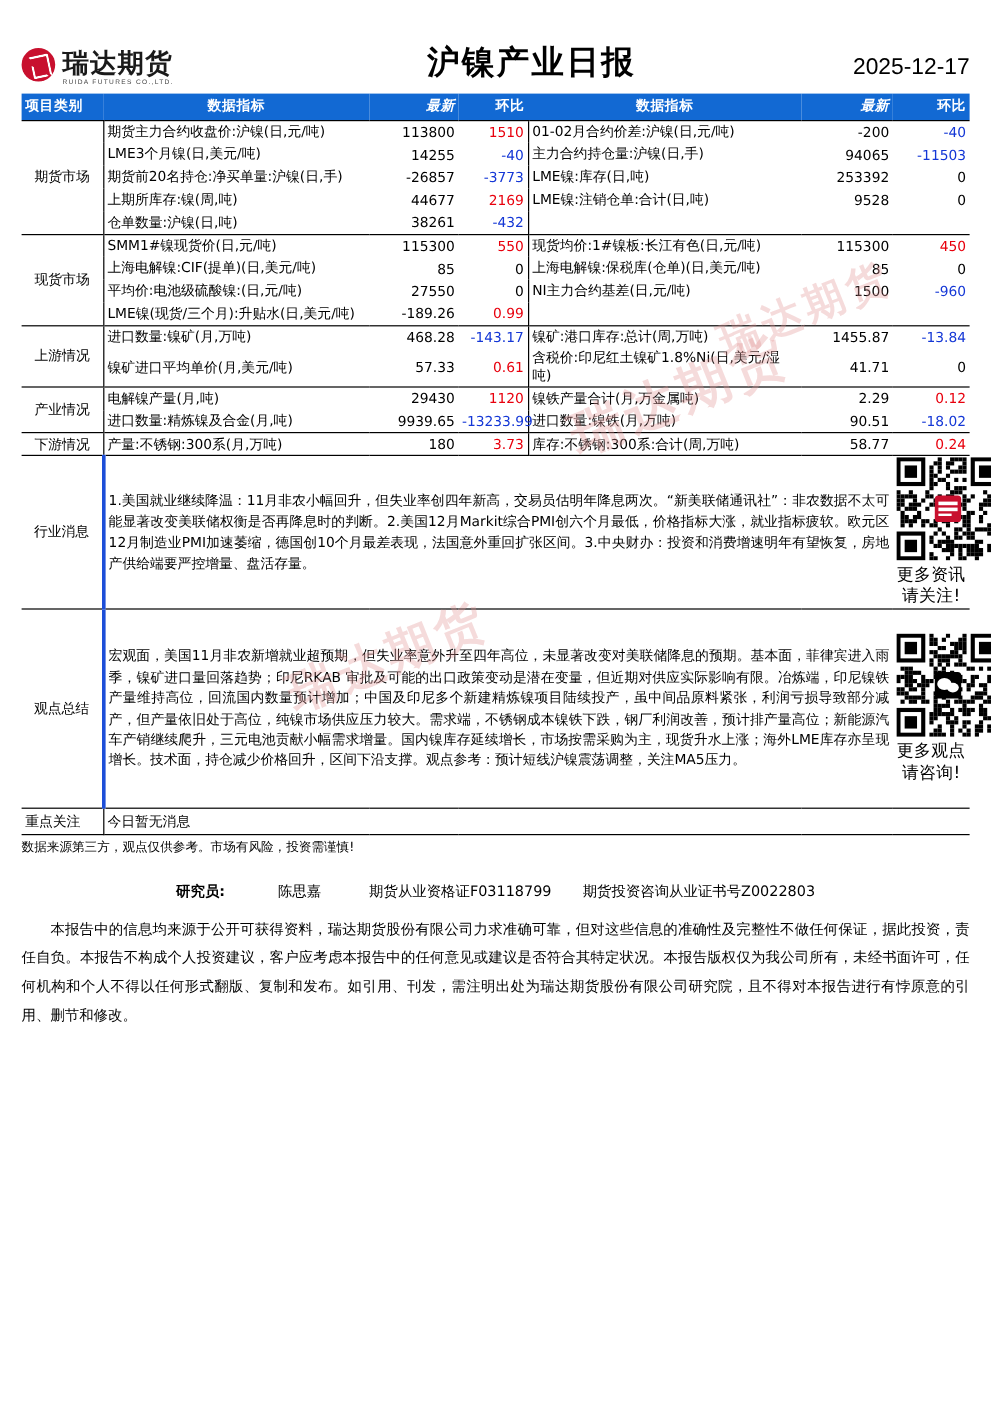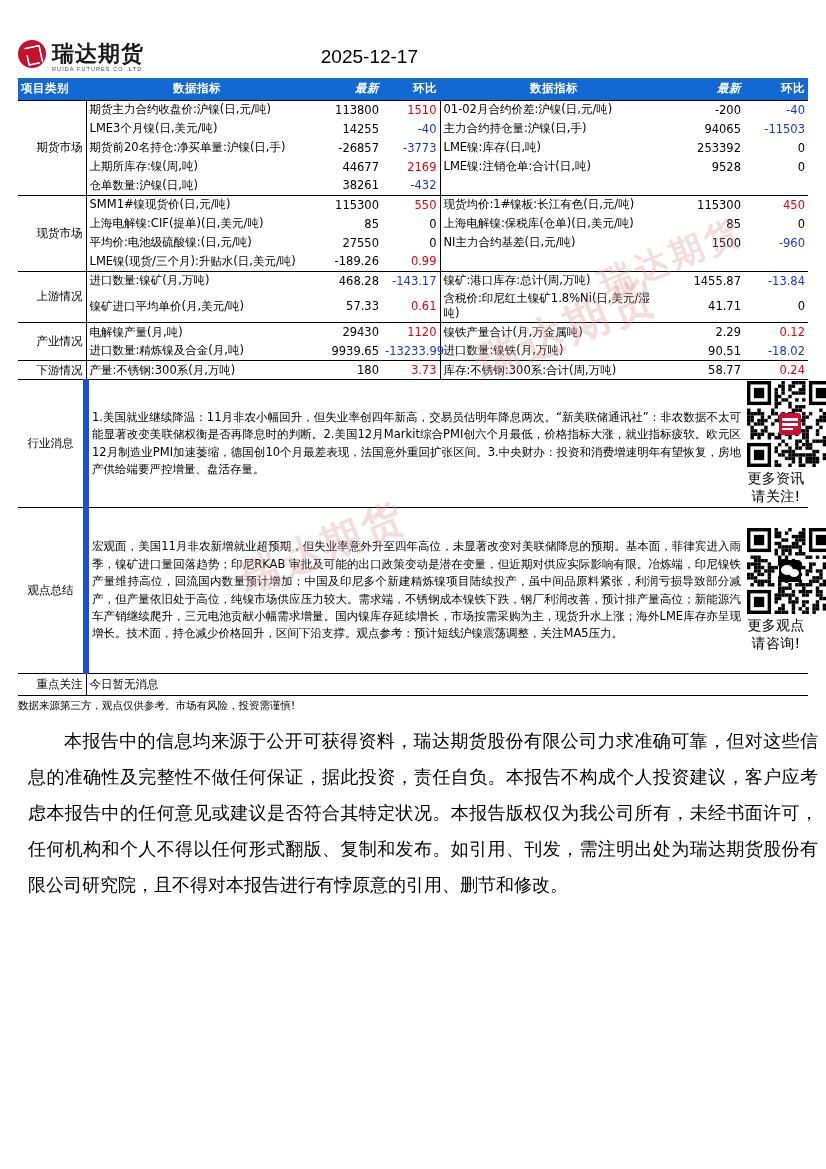--- a/index.html
+++ b/index.html
@@ -75,51 +75,51 @@
     background: #1269d3; color: #fff; font-weight: bold;
     font-size: 13px; height: 22px; border: none;
     letter-spacing: 0.5px;
   }
   th.c-cat   { text-align: left;  padding-left: 5px; }
   th.c-name  { text-align: center; }
   th.c-val   { text-align: right; padding-right: 8px; font-style: italic; }
   th.c-chg   { text-align: right; padding-right: 6px; }
 
   td.cat {
-    text-align: right; font-size: 12px;
+    text-align: center; font-size: 12px;
     border-right: 1px solid #000;
   }
   td.name { text-align: left; padding-left: 5px; }
   td.val  { text-align: right; padding-right: 10px; }
   td.chg  { text-align: right; padding-right: 4px; }
   td.name-r { text-align: left; padding-left: 5px; border-left: 1px solid #000; }
 
   .up   { color: #e8000d; }
   .down { color: #1437d6; }
   .flat { color: #000; }
 
   tr.grp-top td { border-top: 1.6px solid #000; }
   table.main tr { height: 19px; }
 
   
   td.blockcat {
     text-align: center; font-size: 12px; vertical-align: middle;
-    border-right: 6px solid #1d4ed8;
+    border-right: 3px solid #1d4ed8;
   }
   td.blocktext {
     text-align: justify; font-size: 12.2px; line-height: 1.52;
     padding: 4px 6px 4px 5px; vertical-align: top;
   }
   td.qr {
     text-align: center; vertical-align: middle; padding: 4px 2px;
   }
   .qr-img { width: 86px; height: 86px; display: block; margin: 0 auto; }
   .qr-cap { font-size: 14px; margin-top: 3px; letter-spacing: 0.3px; }
 
-  td.focus-label { text-align: right; font-size: 12px; border-right: 1px solid #000; }
+  td.focus-label { text-align: left; font-size: 12px; border-right: 1px solid #000; }
   td.focus-text  { text-align: left; font-size: 12px; padding-left: 5px; }
 
   
   .src-note {
     width: 790px; font-size: 10.5px; margin-top: 3px;
     font-family: "DejaVu Sans", sans-serif;
   }
   .researcher {
     width: 790px; margin-top: 22px; font-size: 12px;
     display: flex; justify-content: center; gap: 0;
@@ -127,24 +127,23 @@
   }
   .researcher .lbl { font-weight: bold; margin-right: 44px; }
   .researcher .nm  { margin-right: 40px; }
   .researcher .c1  { margin-right: 26px; }
 
   .disc-title {
     width: 790px; font-size: 16px; font-weight: bold; margin-top: 58px;
     font-family: "DejaVu Sans", sans-serif;
   }
   .disc-body {
-    width: 790px; font-size: 18px; line-height: 2.0; margin-top: 10px;
+    width: 790px; font-size: 12px; line-height: 2.0; margin-top: 10px;
     text-align: justify; text-indent: 2em;
     font-family: "DejaVu Sans", sans-serif;
-    margin-left: 10px;
   }
 
   
   .wm {
     position: absolute; pointer-events: none;
     color: rgba(226,150,150,0.34);
     font-weight: bold; font-family: "DejaVu Sans", sans-serif;
     white-space: nowrap; letter-spacing: 4px;
   }
   .wm1 { left: 470px; top: 300px; font-size: 44px; transform: rotate(-22deg); }
@@ -161,20 +160,21 @@
   <div class="wm wm3">瑞达期货</div>
 
   <div class="header">
     <div class="logo-wrap">
       <div class="logo-mark"></div>
       <div class="logo-text">
         <div class="logo-cn">瑞达期货</div>
         <div class="logo-en">RUIDA FUTURES CO.,LTD.</div>
       </div>
     </div>
+    <div class="title-main">沪镍产业日报</div>
     <div class="report-date">2025-12-17</div>
   </div>
 
   <table class="main">
     <colgroup>
       <col style="width:68px">
         <col style="width:222px">
         <col style="width:74px">
         <col style="width:58px">
       <col style="width:228px">
@@ -801,16 +801,22 @@
         </tr>
         <tr class="grp-top" style="height: 22px; border-bottom: 1.6px solid rgb(0, 0, 0);">
           <td class="focus-label" style="border-bottom: 1.6px solid rgb(0, 0, 0);">重点关注</td>
           <td class="focus-text" colspan="6" style="border-bottom: 1.6px solid rgb(0, 0, 0);">今日暂无消息</td>
         </tr>
       </tbody>
   </table>
 
   <div class="src-note">数据来源第三方，观点仅供参考。市场有风险，投资需谨慎!</div>
 
+  <div class="researcher">
+    <span class="lbl">研究员:</span>
+    <span class="nm">陈思嘉</span>
+    <span class="c1">期货从业资格证F03118799</span>
+    <span class="c2">期货投资咨询从业证书号Z0022803</span>
+  </div>
 
   <div class="disc-body">本报告中的信息均来源于公开可获得资料，瑞达期货股份有限公司力求准确可靠，但对这些信息的准确性及完整性不做任何保证，据此投资，责任自负。本报告不构成个人投资建议，客户应考虑本报告中的任何意见或建议是否符合其特定状况。本报告版权仅为我公司所有，未经书面许可，任何机构和个人不得以任何形式翻版、复制和发布。如引用、刊发，需注明出处为瑞达期货股份有限公司研究院，且不得对本报告进行有悖原意的引用、删节和修改。</div>
 
 </div>
 
 </body></html>

